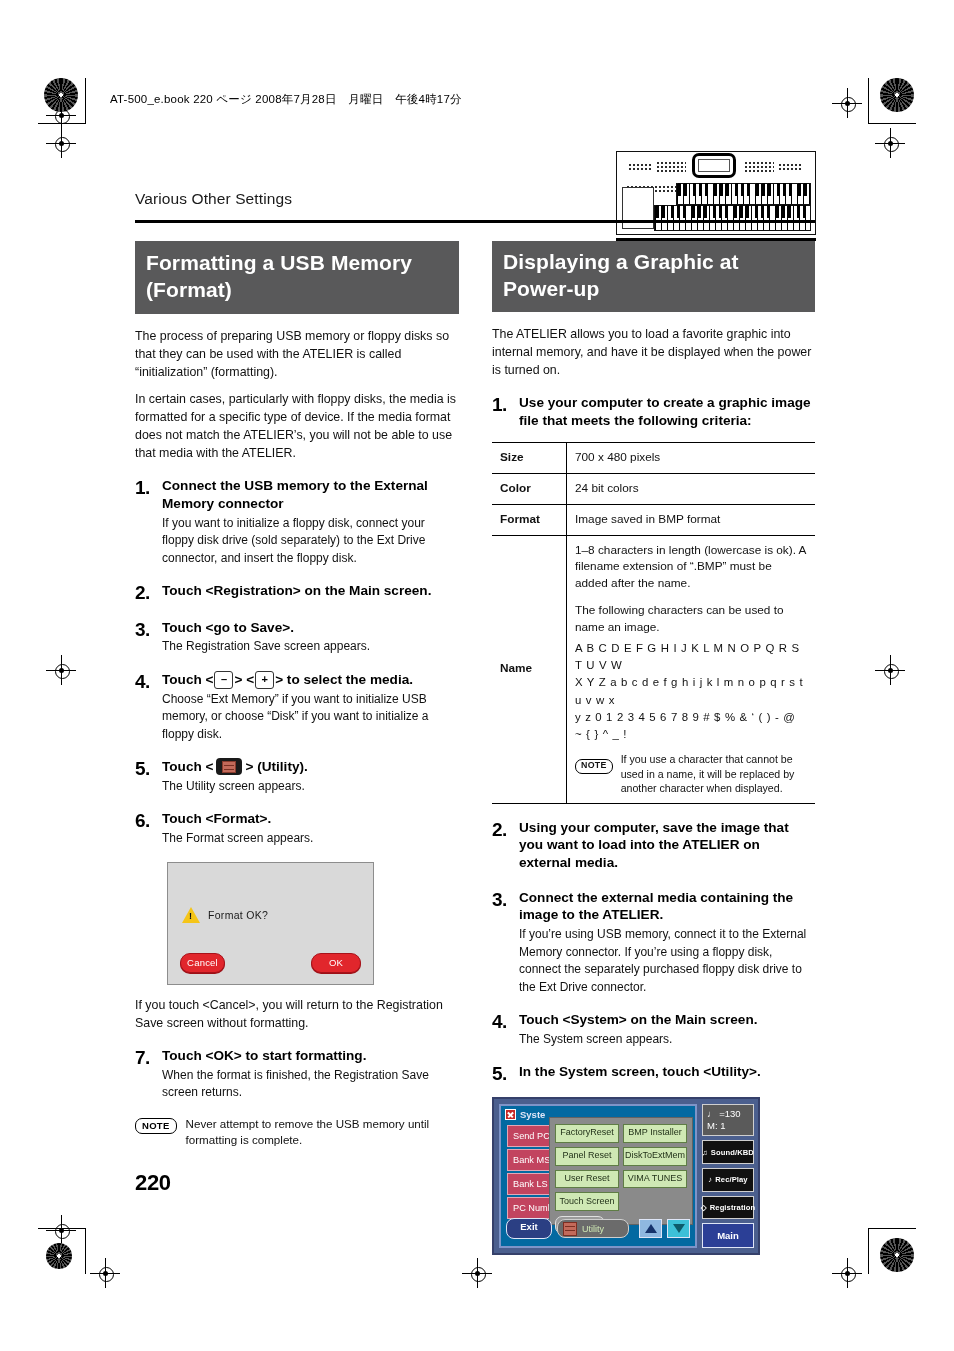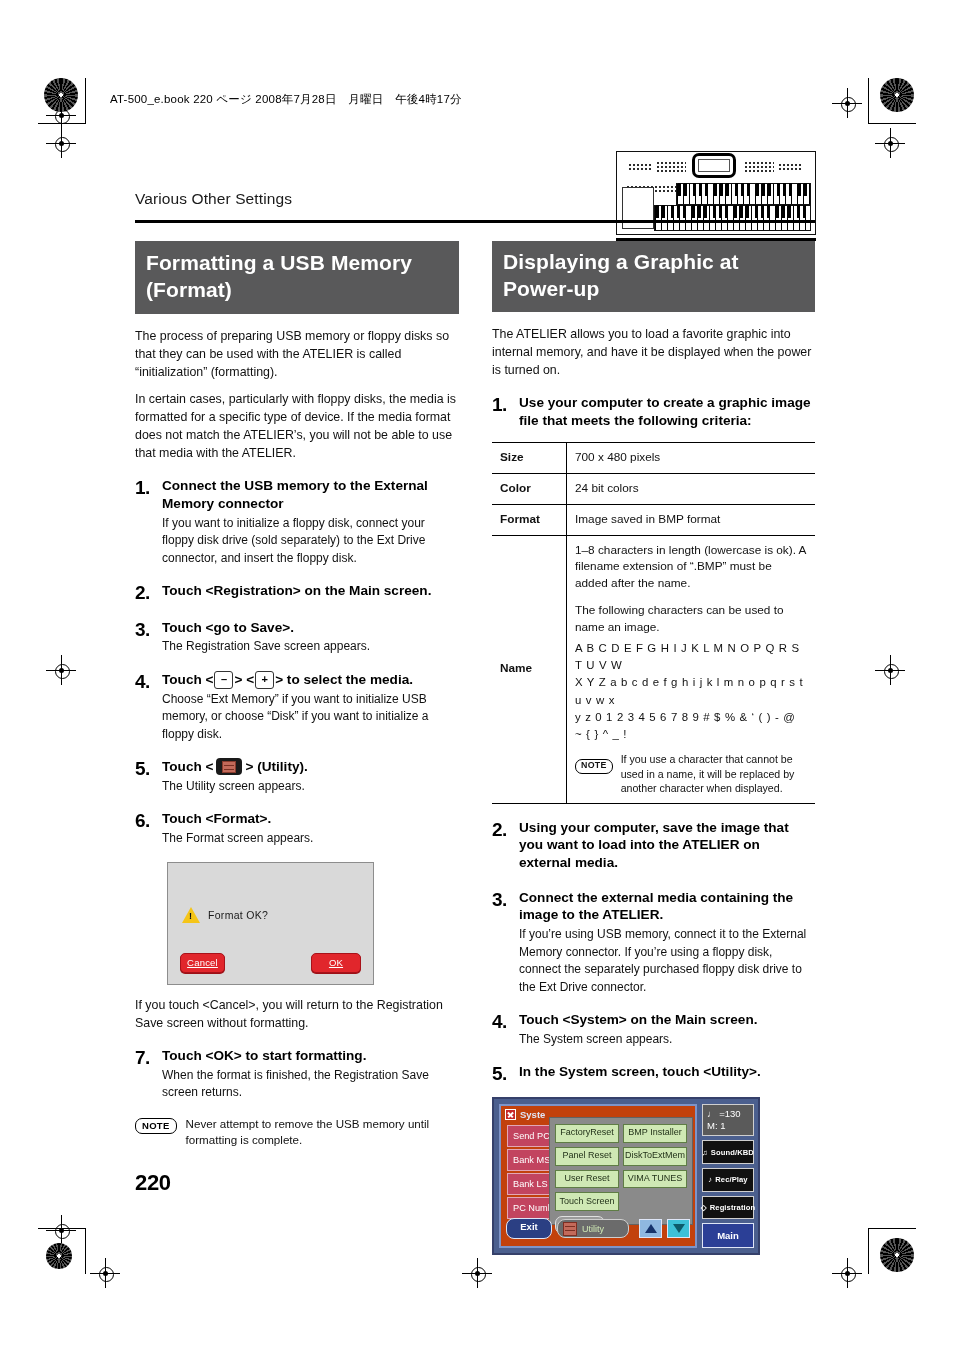--- a/index.html
+++ b/index.html
@@ -234,28 +234,27 @@
     font-size: 10.5px;
     color: #1a1a1a;
     font-family: "Liberation Sans", sans-serif;
     letter-spacing: 0.3px;
   }
   .btn-red {
     position: absolute;
     background: #e1262c;
     color: #fff;
     font-size: 9.5px;
-    border-radius: 5px;
+    border-radius: 10px;
     border: 1px solid #a8121a;
     text-align: center;
     line-height: 17px;
     height: 18px;
     letter-spacing: 0.2px;
     box-shadow: 0 1px 0 #9c1016;
-    text-decoration: underline;
   }
   .btn-cancel { left: 12px; bottom: 11px; width: 43px; }
   .btn-ok { right: 12px; bottom: 11px; width: 48px; }
 
   
   .note-row {
     display: flex;
     gap: 9px;
     align-items: flex-start;
     margin-top: 14px;
@@ -411,21 +410,21 @@
     background: #4b5f8e;
     border: 2px solid #35406a;
     box-sizing: border-box;
     position: relative;
     font-family: "Liberation Sans", sans-serif;
   }
   .lcd-main {
     position: absolute;
     left: 5px; top: 5px;
     width: 198px; height: 144px;
-    background: #c2410c;
+    background: #0369a1;
     border: 2px solid #7e94c8;
     box-sizing: border-box;
   }
   .lcd-titlebar {
     position: absolute;
     left: 4px; top: 3px;
     display: flex; align-items: center; gap: 4px;
     font-size: 9.5px; color: #dfe6f7; font-weight: bold;
   }
   .x-icon {

